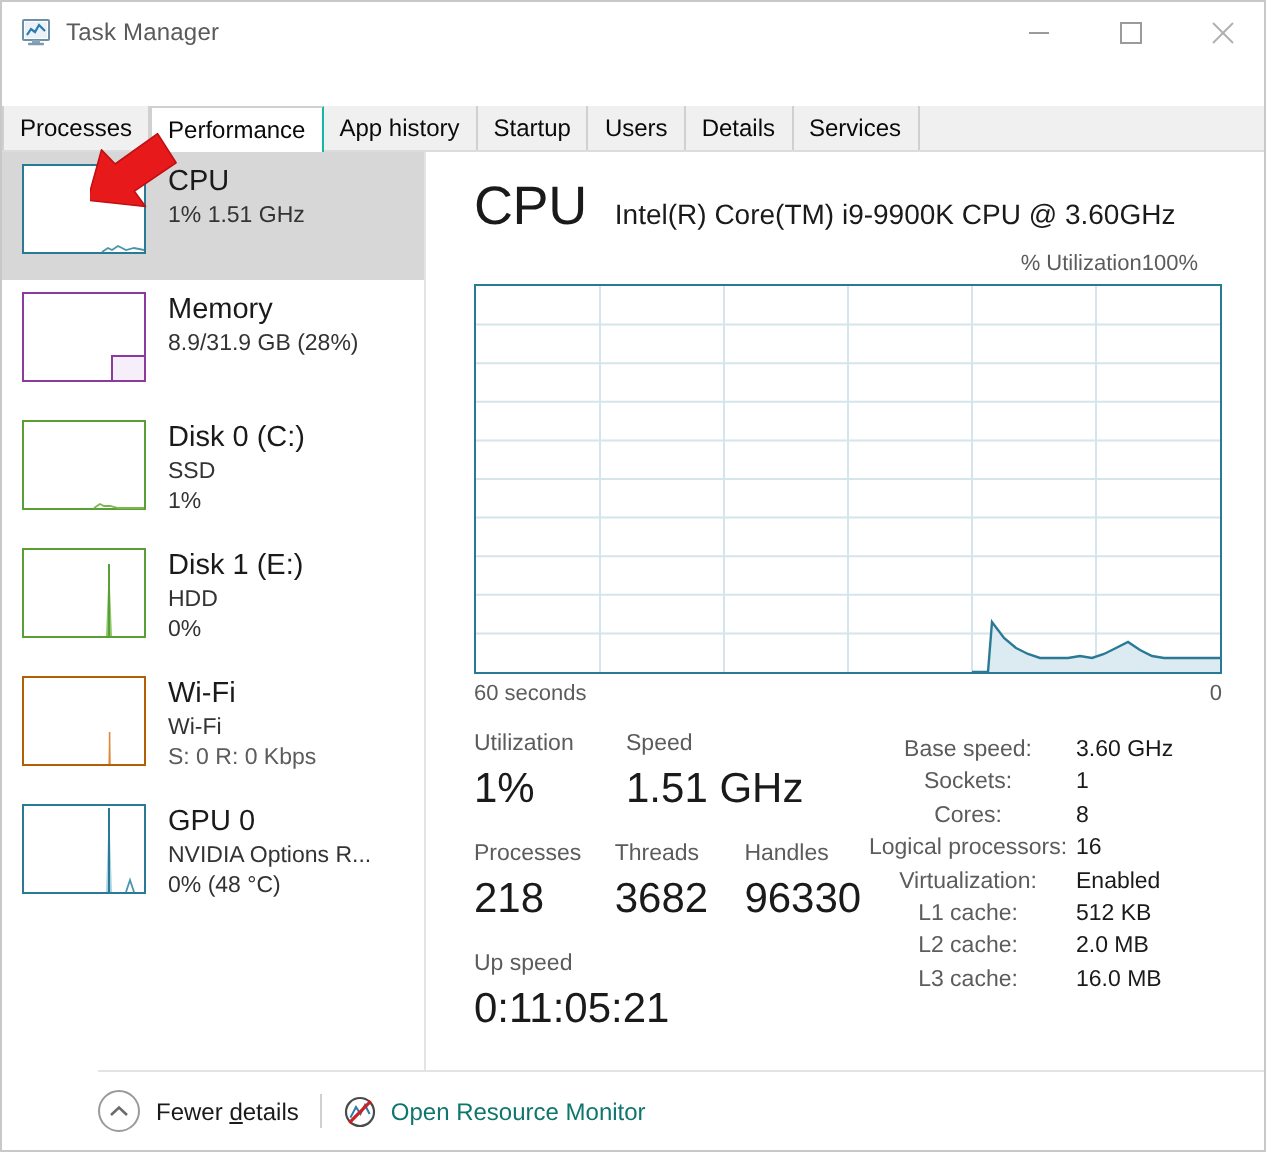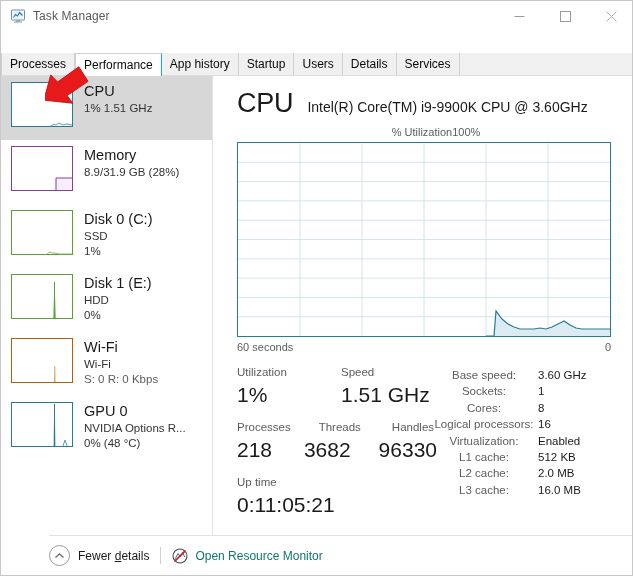--- a/index.html
+++ b/index.html
@@ -196,24 +196,24 @@
     letter-spacing: -0.2px;
   }
   .main-sub {
     margin-left: 14px;
     font-size: 14px;
     color: #1a1a1a;
     white-space: nowrap;
   }
   .graph-labels {
     position: absolute;
-    left: 36px; top: 50px;
+    left: 12px; top: 50px;
     width: 374px;
     display: flex;
-    justify-content: center;
+    justify-content: flex-end;
     font-size: 11px;
     color: #5c5c5c;
   }
   .graph-box {
     position: absolute;
     left: 24px; top: 66px;
     width: 374px;
     height: 195px;
     box-sizing: border-box;
     border: 1px solid #2a7a96;
@@ -230,21 +230,21 @@
     font-size: 11px;
     color: #5c5c5c;
   }
 
   
   .stats-left {
     position: absolute;
     left: 24px; top: 288px;
     width: 200px;
   }
-  .stat-row { display: flex; gap: 28px; }
+  .stat-row { display: flex; }
   .stat-cell.c1 { width: 76px; }
   .stat-cell.c2 { width: 82px; }
   .stat-cell.c3 { width: 70px; }
   .stat-label {
     font-size: 11.5px;
     color: #5c5c5c;
     line-height: 16px;
     white-space: nowrap;
   }
   .stat-value {
@@ -551,21 +551,21 @@
           <div class="stat-cell c3">
               <div class="stat-value">3682</div>
             </div>
           <div class="stat-cell c3">
               <div class="stat-value">96330</div>
             </div>
         </div>
         <div class="stat-gap"></div>
         <div class="stat-row">
           <div class="stat-cell c1">
-              <div class="stat-label">Up time</div>
+              <div class="stat-label">Up speed</div>
             </div>
         </div>
         <div class="stat-row">
           <div class="stat-value">0:11:05:21</div>
         </div>
       </div>
 
       <div class="specs">
         <div class="spec-row">
           <span class="spec-key">Base speed:</span>

